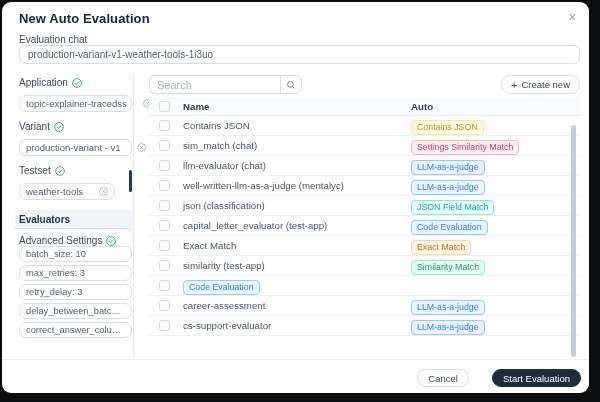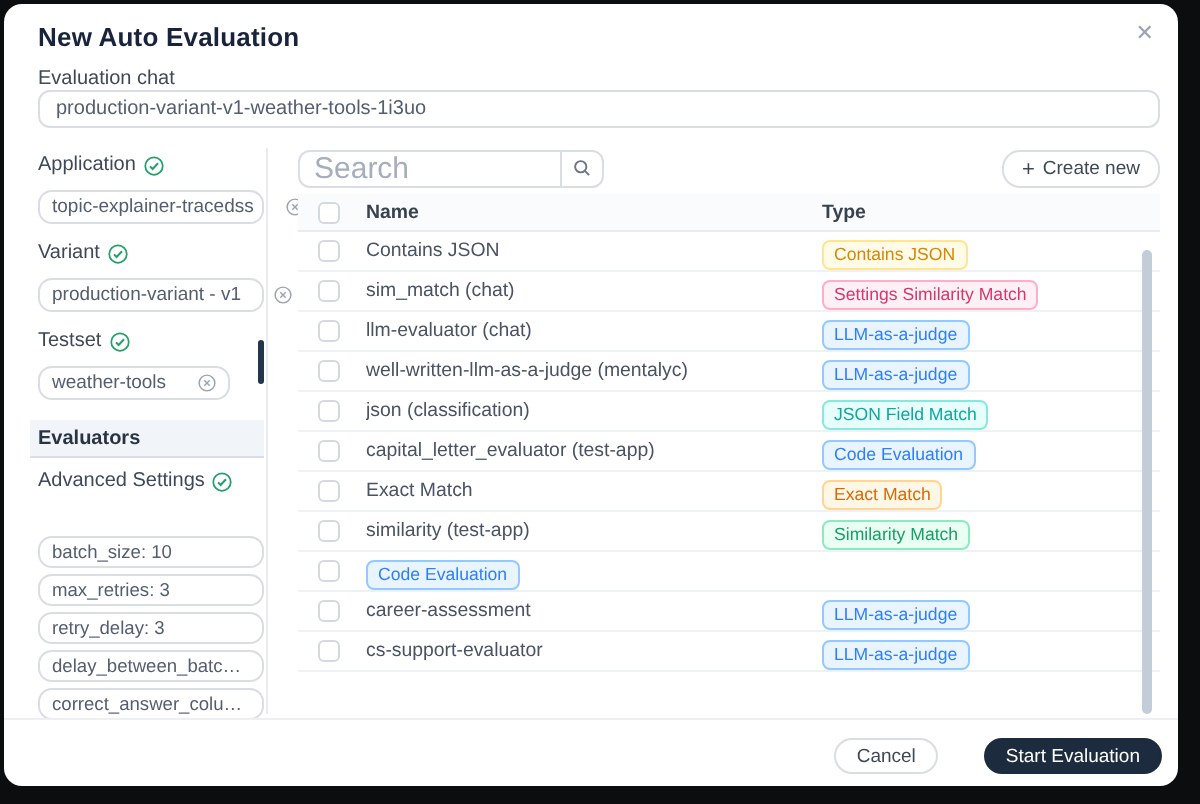--- a/index.html
+++ b/index.html
@@ -21,33 +21,33 @@
 
   
   .sidebar { position:absolute; left:17px; top:72px; width:113px; }
   .side-group-label { display:flex; align-items:center; gap:4px; font-size:10px; color:#3f4856; margin:3px 0 5px; }
   .check-icon svg { display:block; }
   .side-tag { display:inline-flex; align-items:center; gap:16px; border:1px solid #d9dde4; border-radius:7px;
               padding:2px 6px; font-size:9.5px; color:#545e70; margin-bottom:6px; max-width:113px; white-space:nowrap; }
   .evaluators-bar { margin:4px 0 4px -4px; width:117px; height:19px; background:#f1f4f8;
                     border-bottom:1px solid #d8dee6; display:flex; align-items:center; padding-left:4px;
                     font-size:10px; font-weight:700; color:#2a3342; }
-  .adv-label { display:flex; align-items:center; gap:4px; font-size:10px; color:#3f4856; margin:6px 0 22px; }
+  .adv-label { display:flex; align-items:center; gap:4px; font-size:10px; color:#3f4856; margin:6px 0 0; }
   .adv-pill { display:block; border:1px solid #d9dde4; border-radius:7px; padding:2px 6px; margin-bottom:3px;
               font-size:9.3px; color:#545e70; white-space:nowrap; overflow:hidden; text-overflow:ellipsis; width:113px; }
 
   .v-divider { position:absolute; left:131px; top:72px; width:1px; height:283px; background:#e7eaef; }
   .side-scroll-thumb { position:absolute; left:127px; top:168px; width:3px; height:22px; background:#23364e; border-radius:2px; }
 
   
   .panel { position:absolute; left:147px; top:72px; width:431px; }
   .toolbar { position:relative; height:21px; }
   .searchbox { position:absolute; left:0; top:1px; width:153px; height:19px; display:flex; }
   .searchbox input { flex:1; min-width:0; border:1px solid #d9dde4; border-right:none; border-radius:6px 0 0 6px;
-                     font-size:15px; color:#545e70; padding:0 7px; outline:none;
+                     font-size:11px; color:#545e70; padding:0 7px; outline:none;
                      font-family:"Liberation Sans","DejaVu Sans",sans-serif; }
   .searchbox input::placeholder { color:#a6aebc; }
   .search-btn { width:22px; border:1px solid #d9dde4; border-radius:0 6px 6px 0; background:#fff;
                 display:flex; align-items:center; justify-content:center; cursor:pointer; }
   .create-btn { position:absolute; right:0; top:1px; height:19px; padding:0 9px; border:1px solid #d9dde4;
                 border-radius:9px; background:#fff; display:flex; align-items:center; gap:4px;
                 font-size:9.5px; color:#3f4856; cursor:pointer; }
   .plus-glyph { font-size:11px; color:#3f4856; line-height:10px; }
 
   
@@ -191,21 +191,21 @@
         <span>Create new</span>
       </div>
     </div>
 
     <div class="tbl">
       <div class="tbl-head">
         <div class="col-check">
           <span class="checkbox"></span>
         </div>
         <div class="col-name">Name</div>
-        <div class="col-type">Type</div>
+        <div class="col-type">Auto</div>
       </div>
       <div>
           <div class="tbl-row">
       <div class="col-check">
         <span class="checkbox"></span>
       </div>
       <div class="col-name">Contains JSON</div>
       <div class="col-type">
         <span class="badge b-gold">Contains JSON</span>
       </div>

